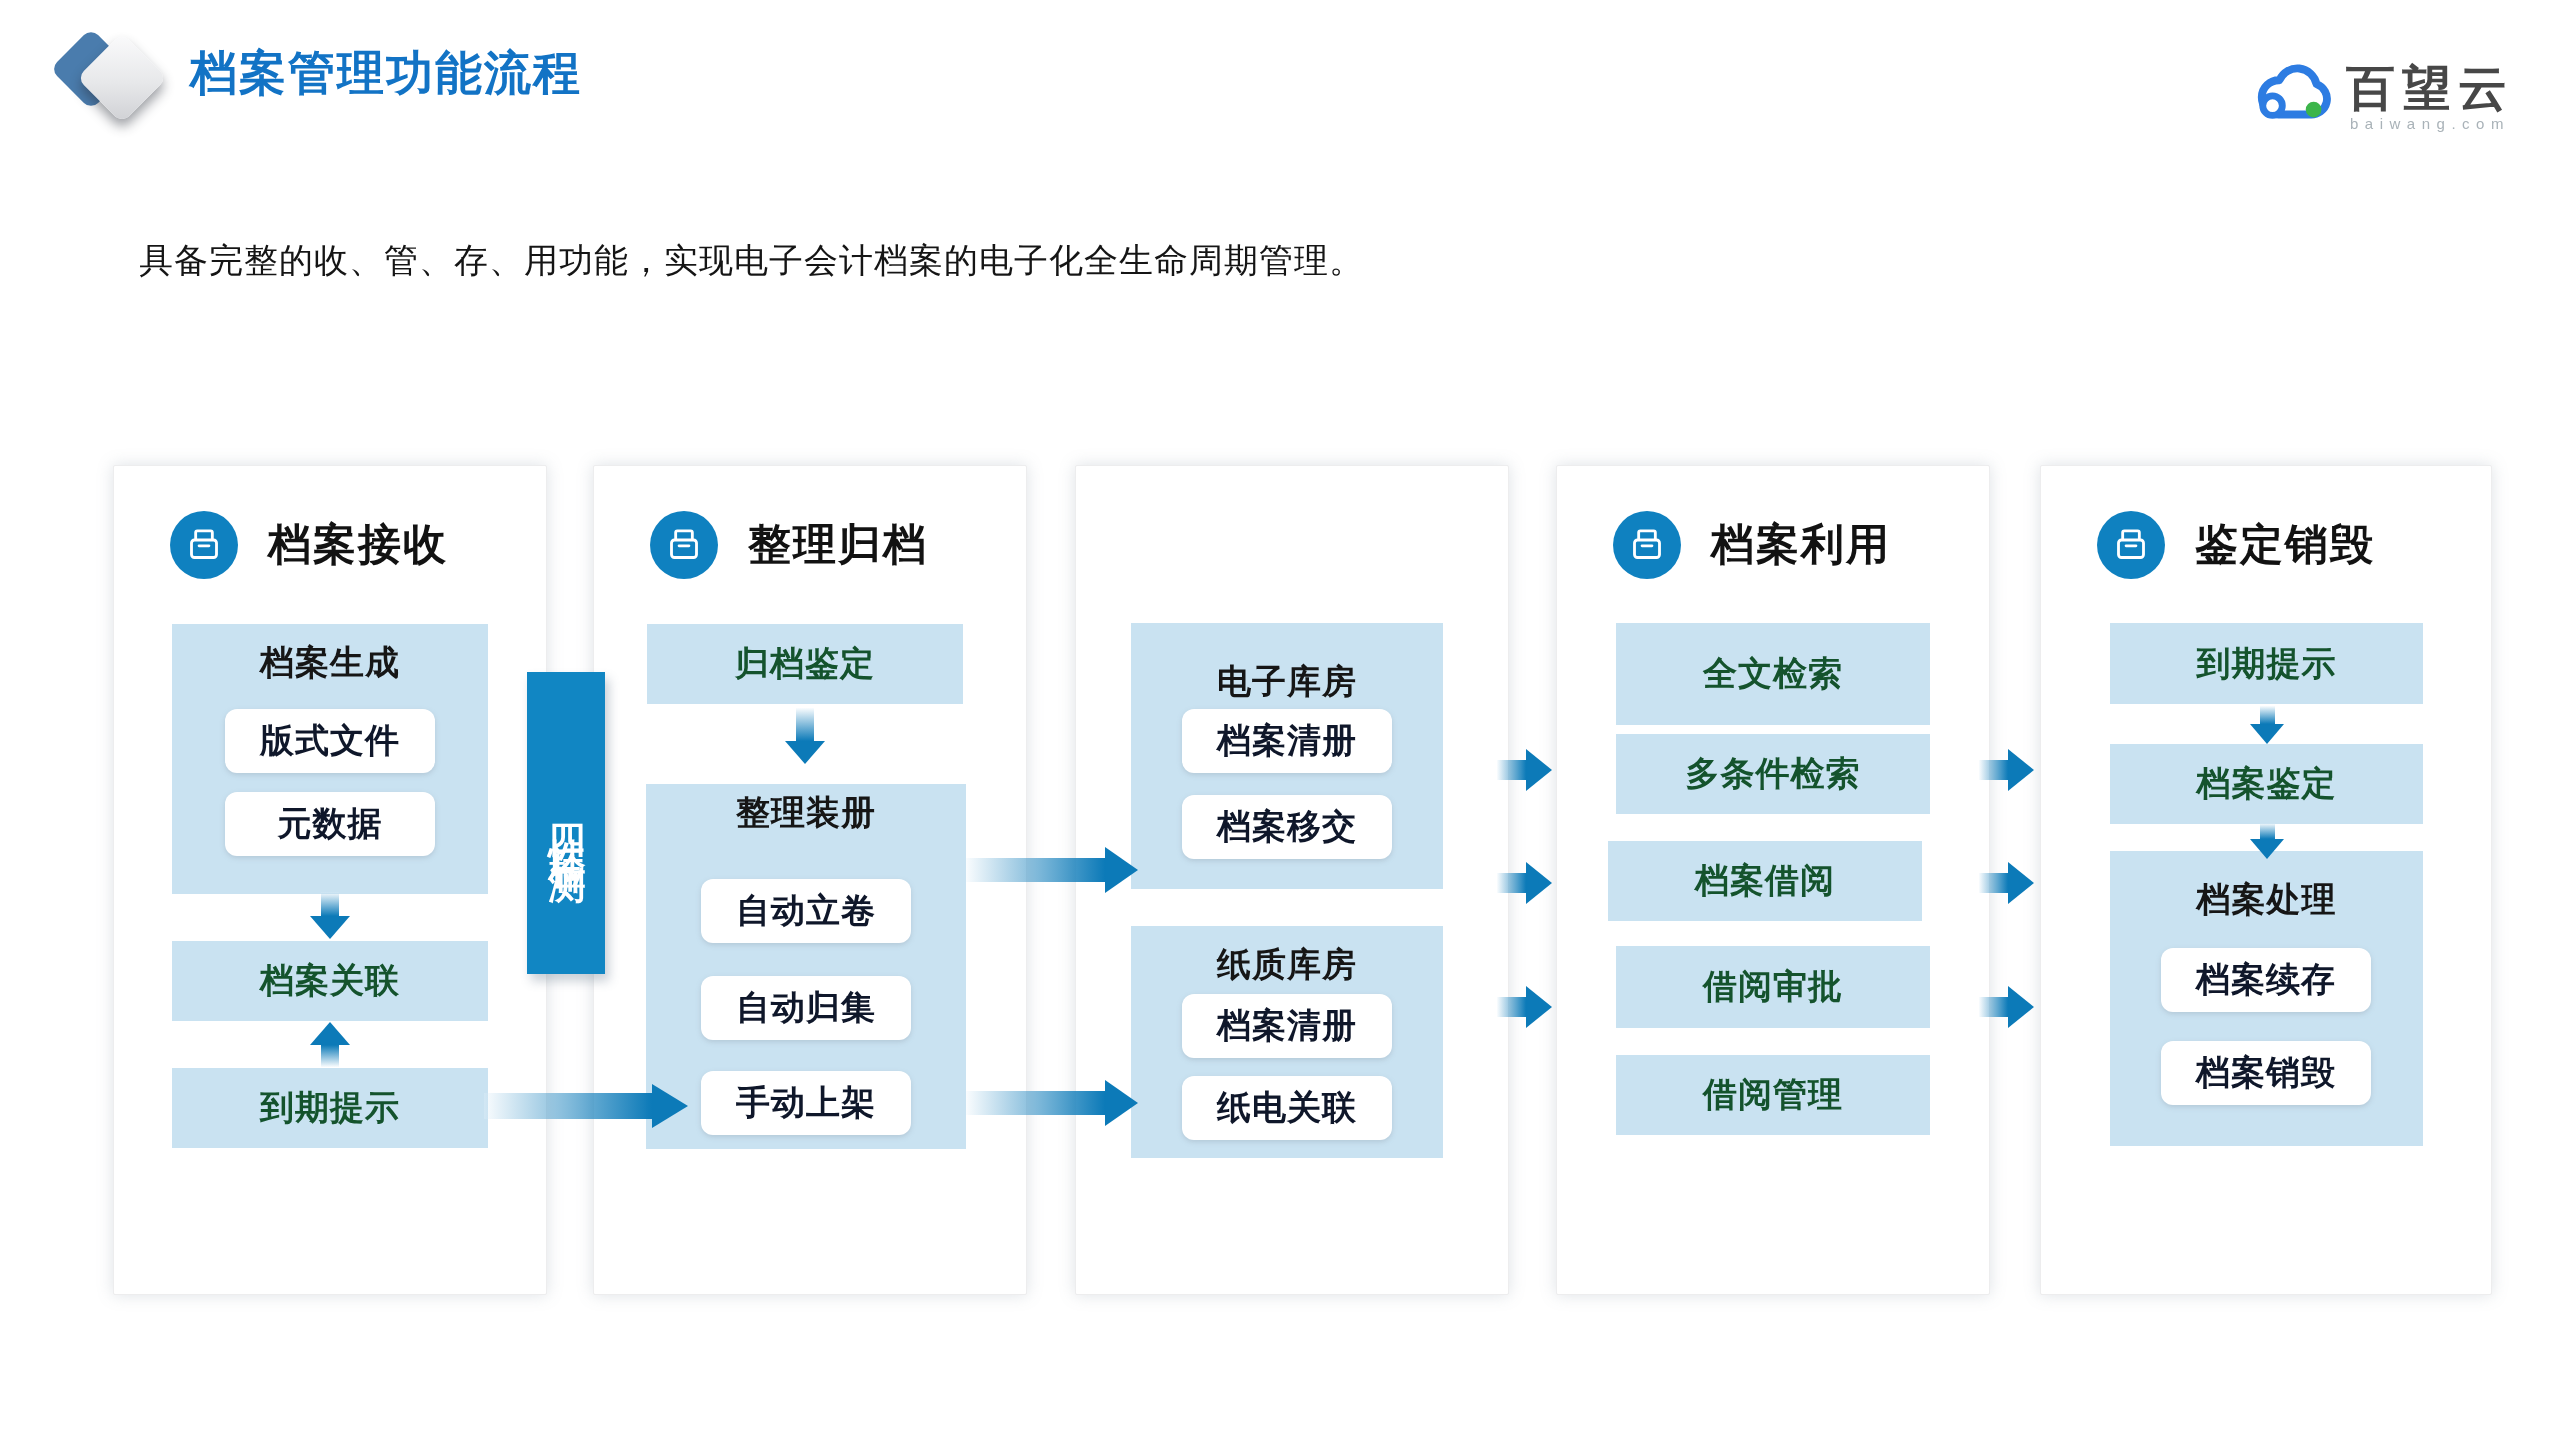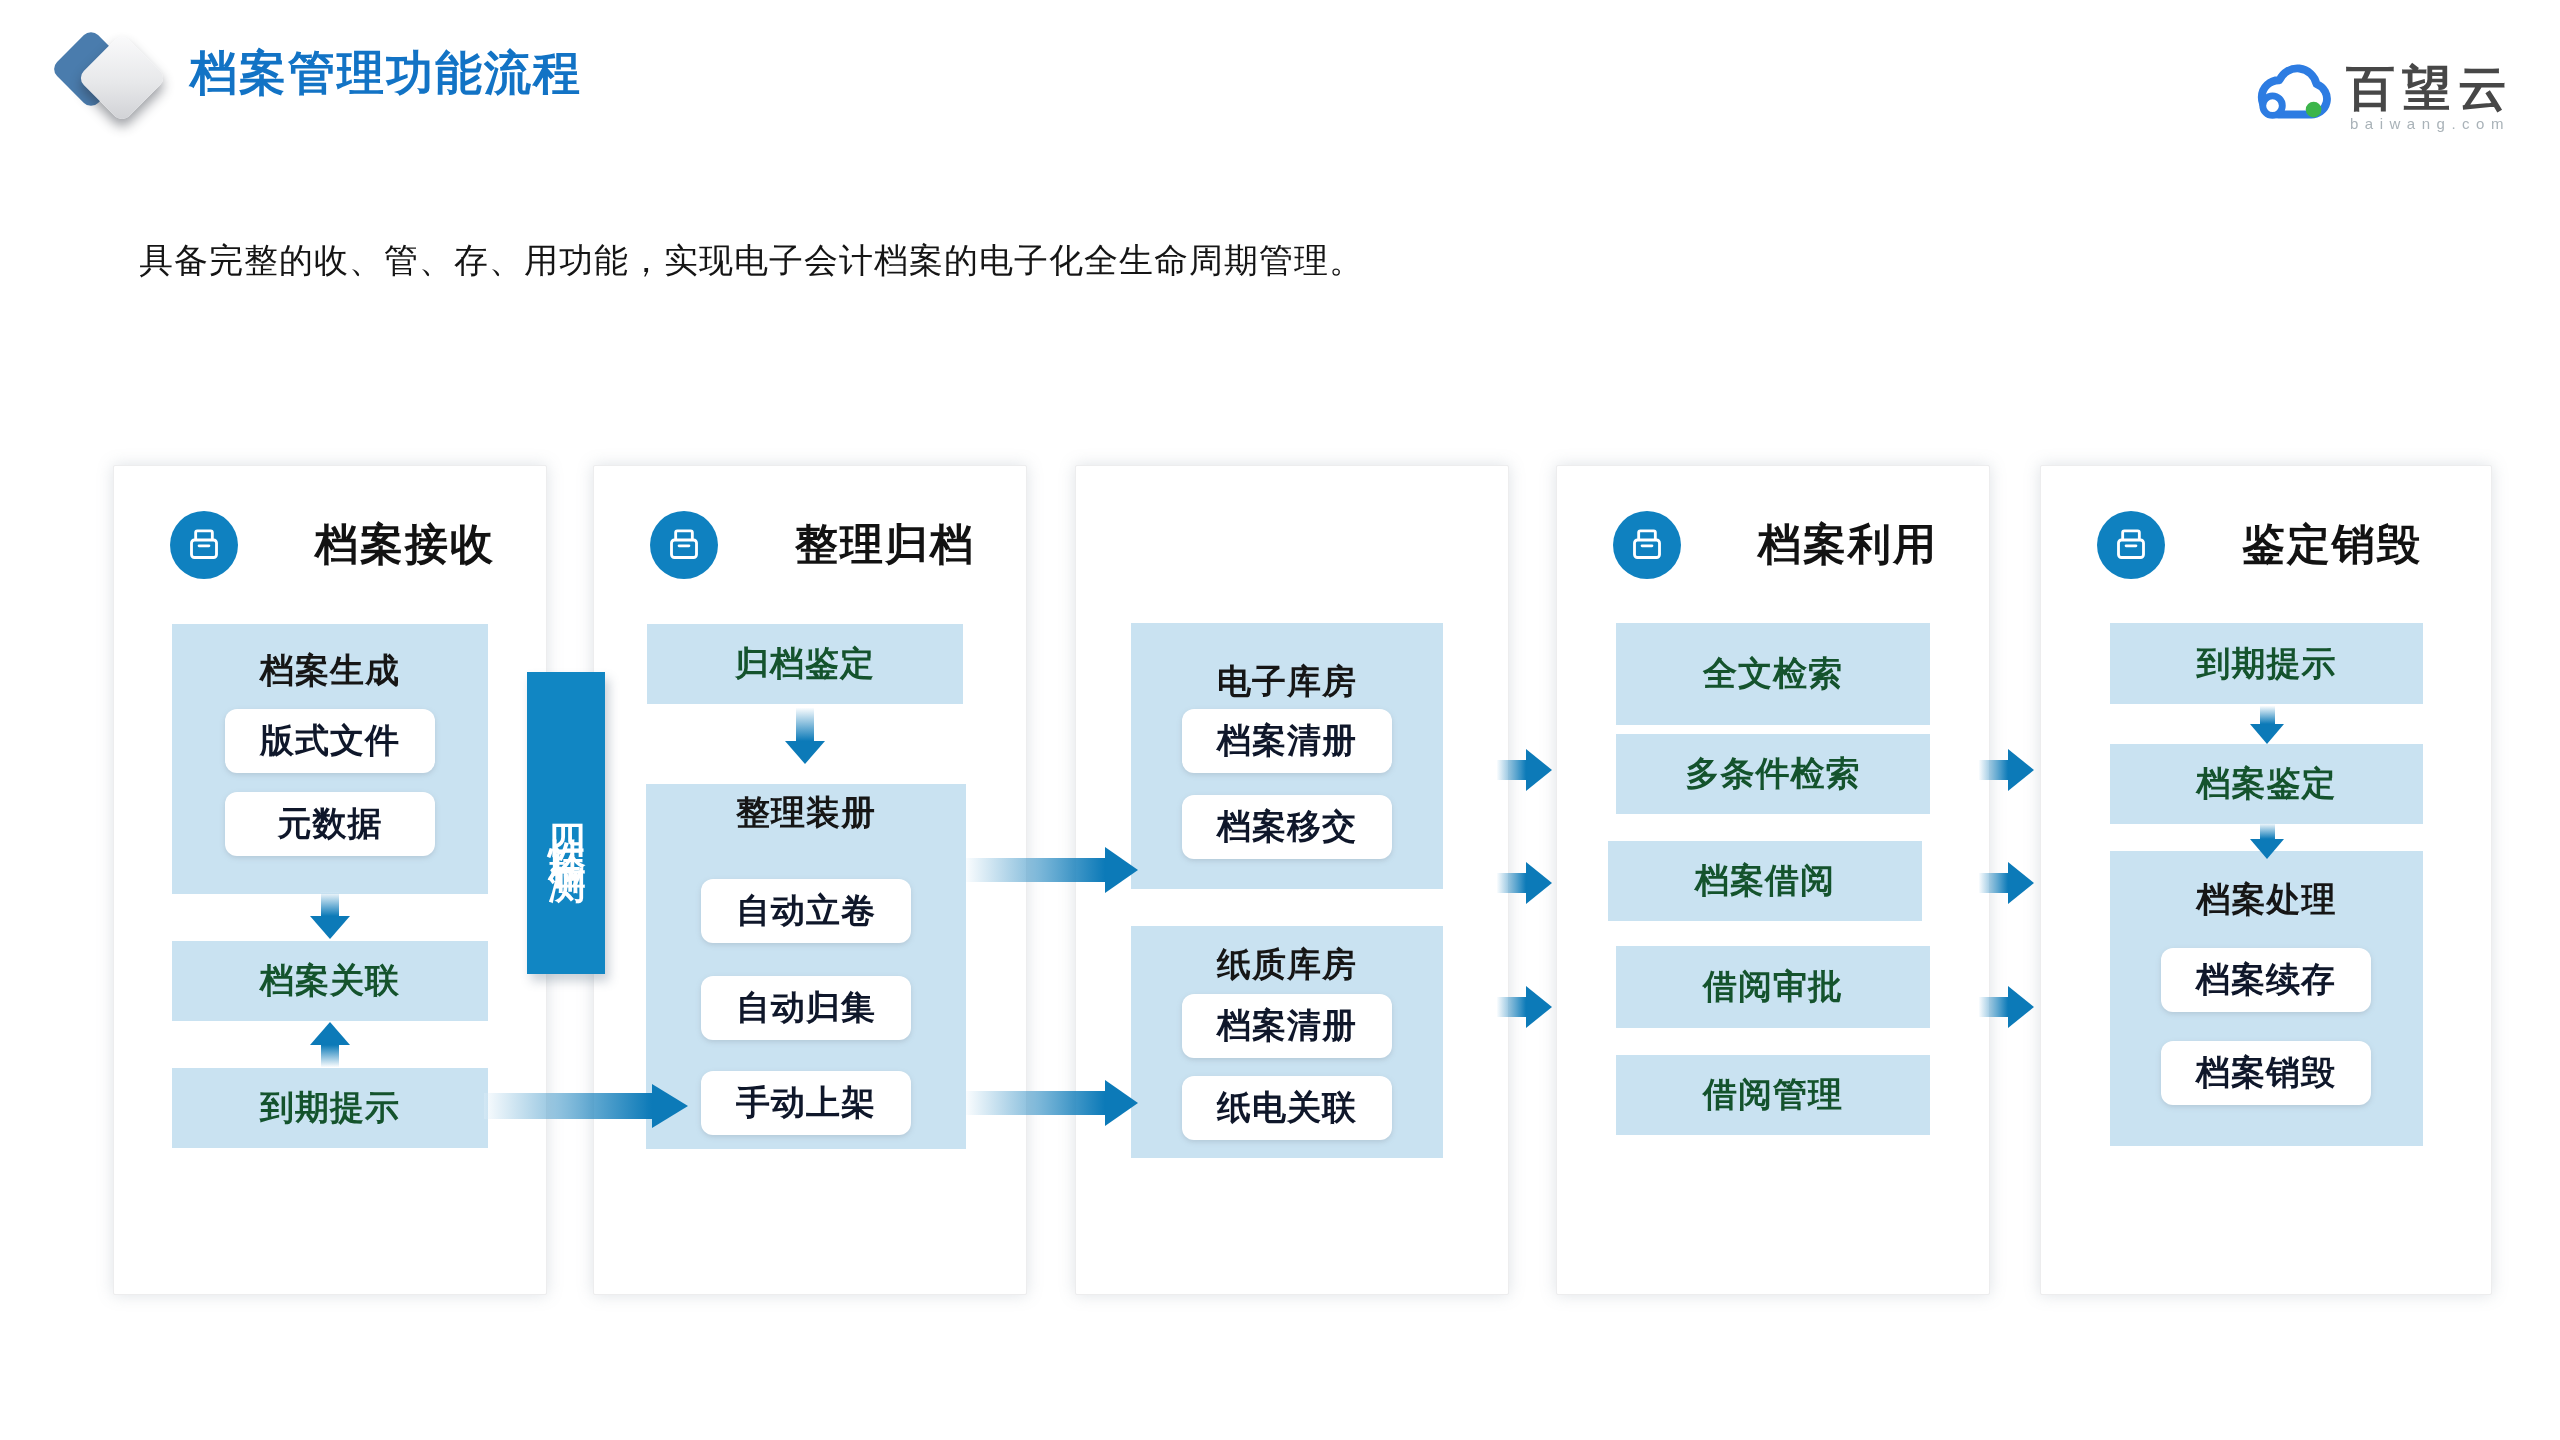--- a/index.html
+++ b/index.html
@@ -21,21 +21,21 @@
   #brand-cloud{position:absolute;left:2px;top:8px;}
   #brand-name{position:absolute;left:96px;top:10px;font-size:49px;font-weight:600;
               color:#474747;letter-spacing:7px;}
   #brand-domain{position:absolute;left:100px;top:69px;font-size:15px;color:#a9b2b8;
                 letter-spacing:6.5px;}
   #subtitle{position:absolute;left:139px;top:238px;font-size:34px;color:#151515;letter-spacing:1px;}
 
   
   .panel{position:absolute;top:465px;height:828px;width:432px;background:#fff;
          border:1px solid #ededee;box-shadow:0 0 16px rgba(125,140,155,.25);border-radius:2px;}
-  .panel-head{position:absolute;top:45px;left:56px;display:flex;align-items:center;gap:47px;}
+  .panel-head{position:absolute;top:45px;left:56px;display:flex;align-items:center;}
   .head-icon{width:68px;height:68px;border-radius:50%;background:#0f81c0;
              display:flex;align-items:center;justify-content:center;flex:0 0 auto;}
   .head-label{margin-left:30px;font-size:43px;font-weight:700;color:#121212;letter-spacing:2px;}
 
   .b-box{position:absolute;background:#c9e2f1;display:flex;align-items:center;justify-content:center;
          font-size:34px;font-weight:700;color:#14532d;letter-spacing:1px;}
   .b-group{position:absolute;background:#c9e2f1;}
   .g-label{text-align:center;font-size:34px;font-weight:700;color:#161616;letter-spacing:1px;}
   .g-item{position:absolute;width:210px;height:64px;background:#ffffff;border-radius:12px;
           display:flex;align-items:center;justify-content:center;font-size:34px;font-weight:700;
@@ -96,21 +96,21 @@
     <span class="head-icon">
       <svg width="40" height="40" viewBox="0 0 48 48">
         <rect x="14" y="7" width="20" height="15" rx="2" fill="none" stroke="#fff" stroke-width="3.4"></rect>
         <rect x="9" y="18" width="30" height="21" rx="3.5" fill="#0f81c0" stroke="#fff" stroke-width="3.4"></rect>
         <line x1="18" y1="25" x2="30" y2="25" stroke="#fff" stroke-width="3.2" stroke-linecap="round"></line>
       </svg>
     </span>
     <span class="head-label">档案接收</span>
   </div>
   <div class="b-group" style="left:58px;top:158px;width:316px;height:270px">
-    <div class="g-label" style="padding-top:24px">档案生成</div>
+    <div class="g-label" style="padding-top:16px">档案生成</div>
     <div class="g-item" style="left:53px;top:85px">版式文件</div>
     <div class="g-item" style="left:53px;top:168px">元数据</div>
   </div>
   <div class="ar-v down" style="left:196px;top:426px;width:40px;height:47px">
     <span class="shv"></span>
       <span class="hdv"></span>
   </div>
   <div class="b-box" style="left:58px;top:475px;width:316px;height:80px">档案关联</div>
   <div class="ar-v up" style="left:196px;top:556px;width:40px;height:45px">
     <span class="hdv"></span>

